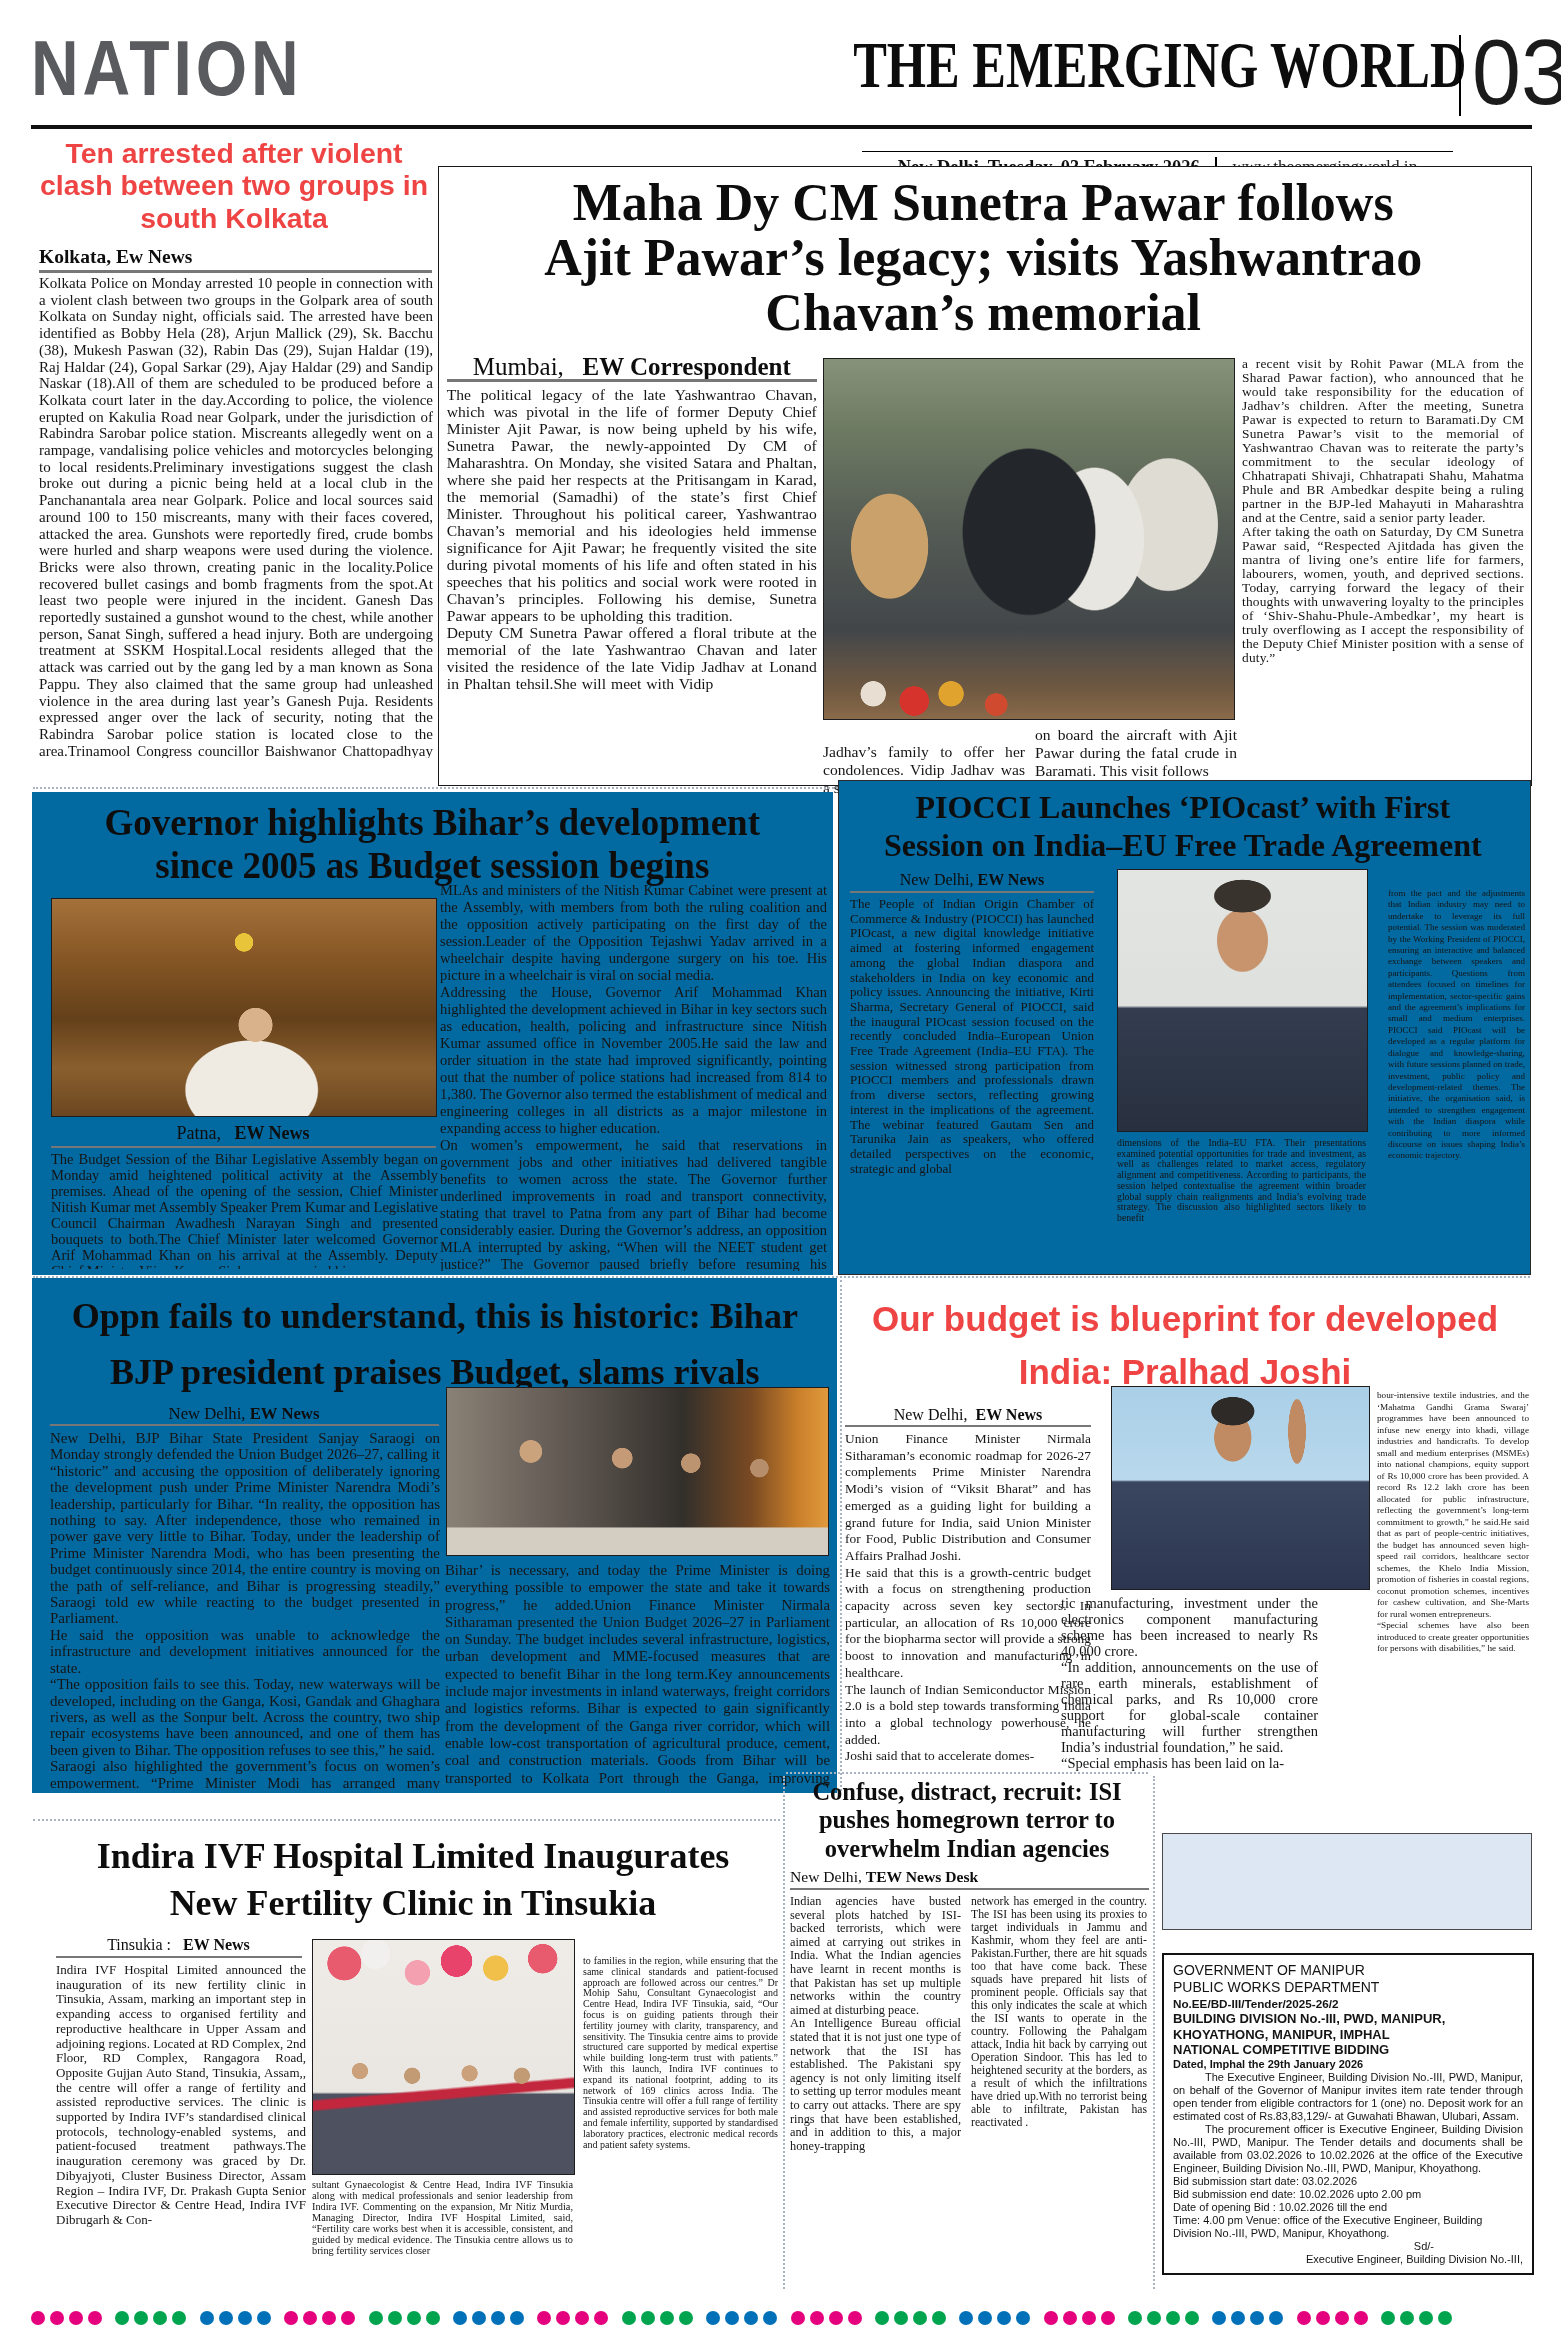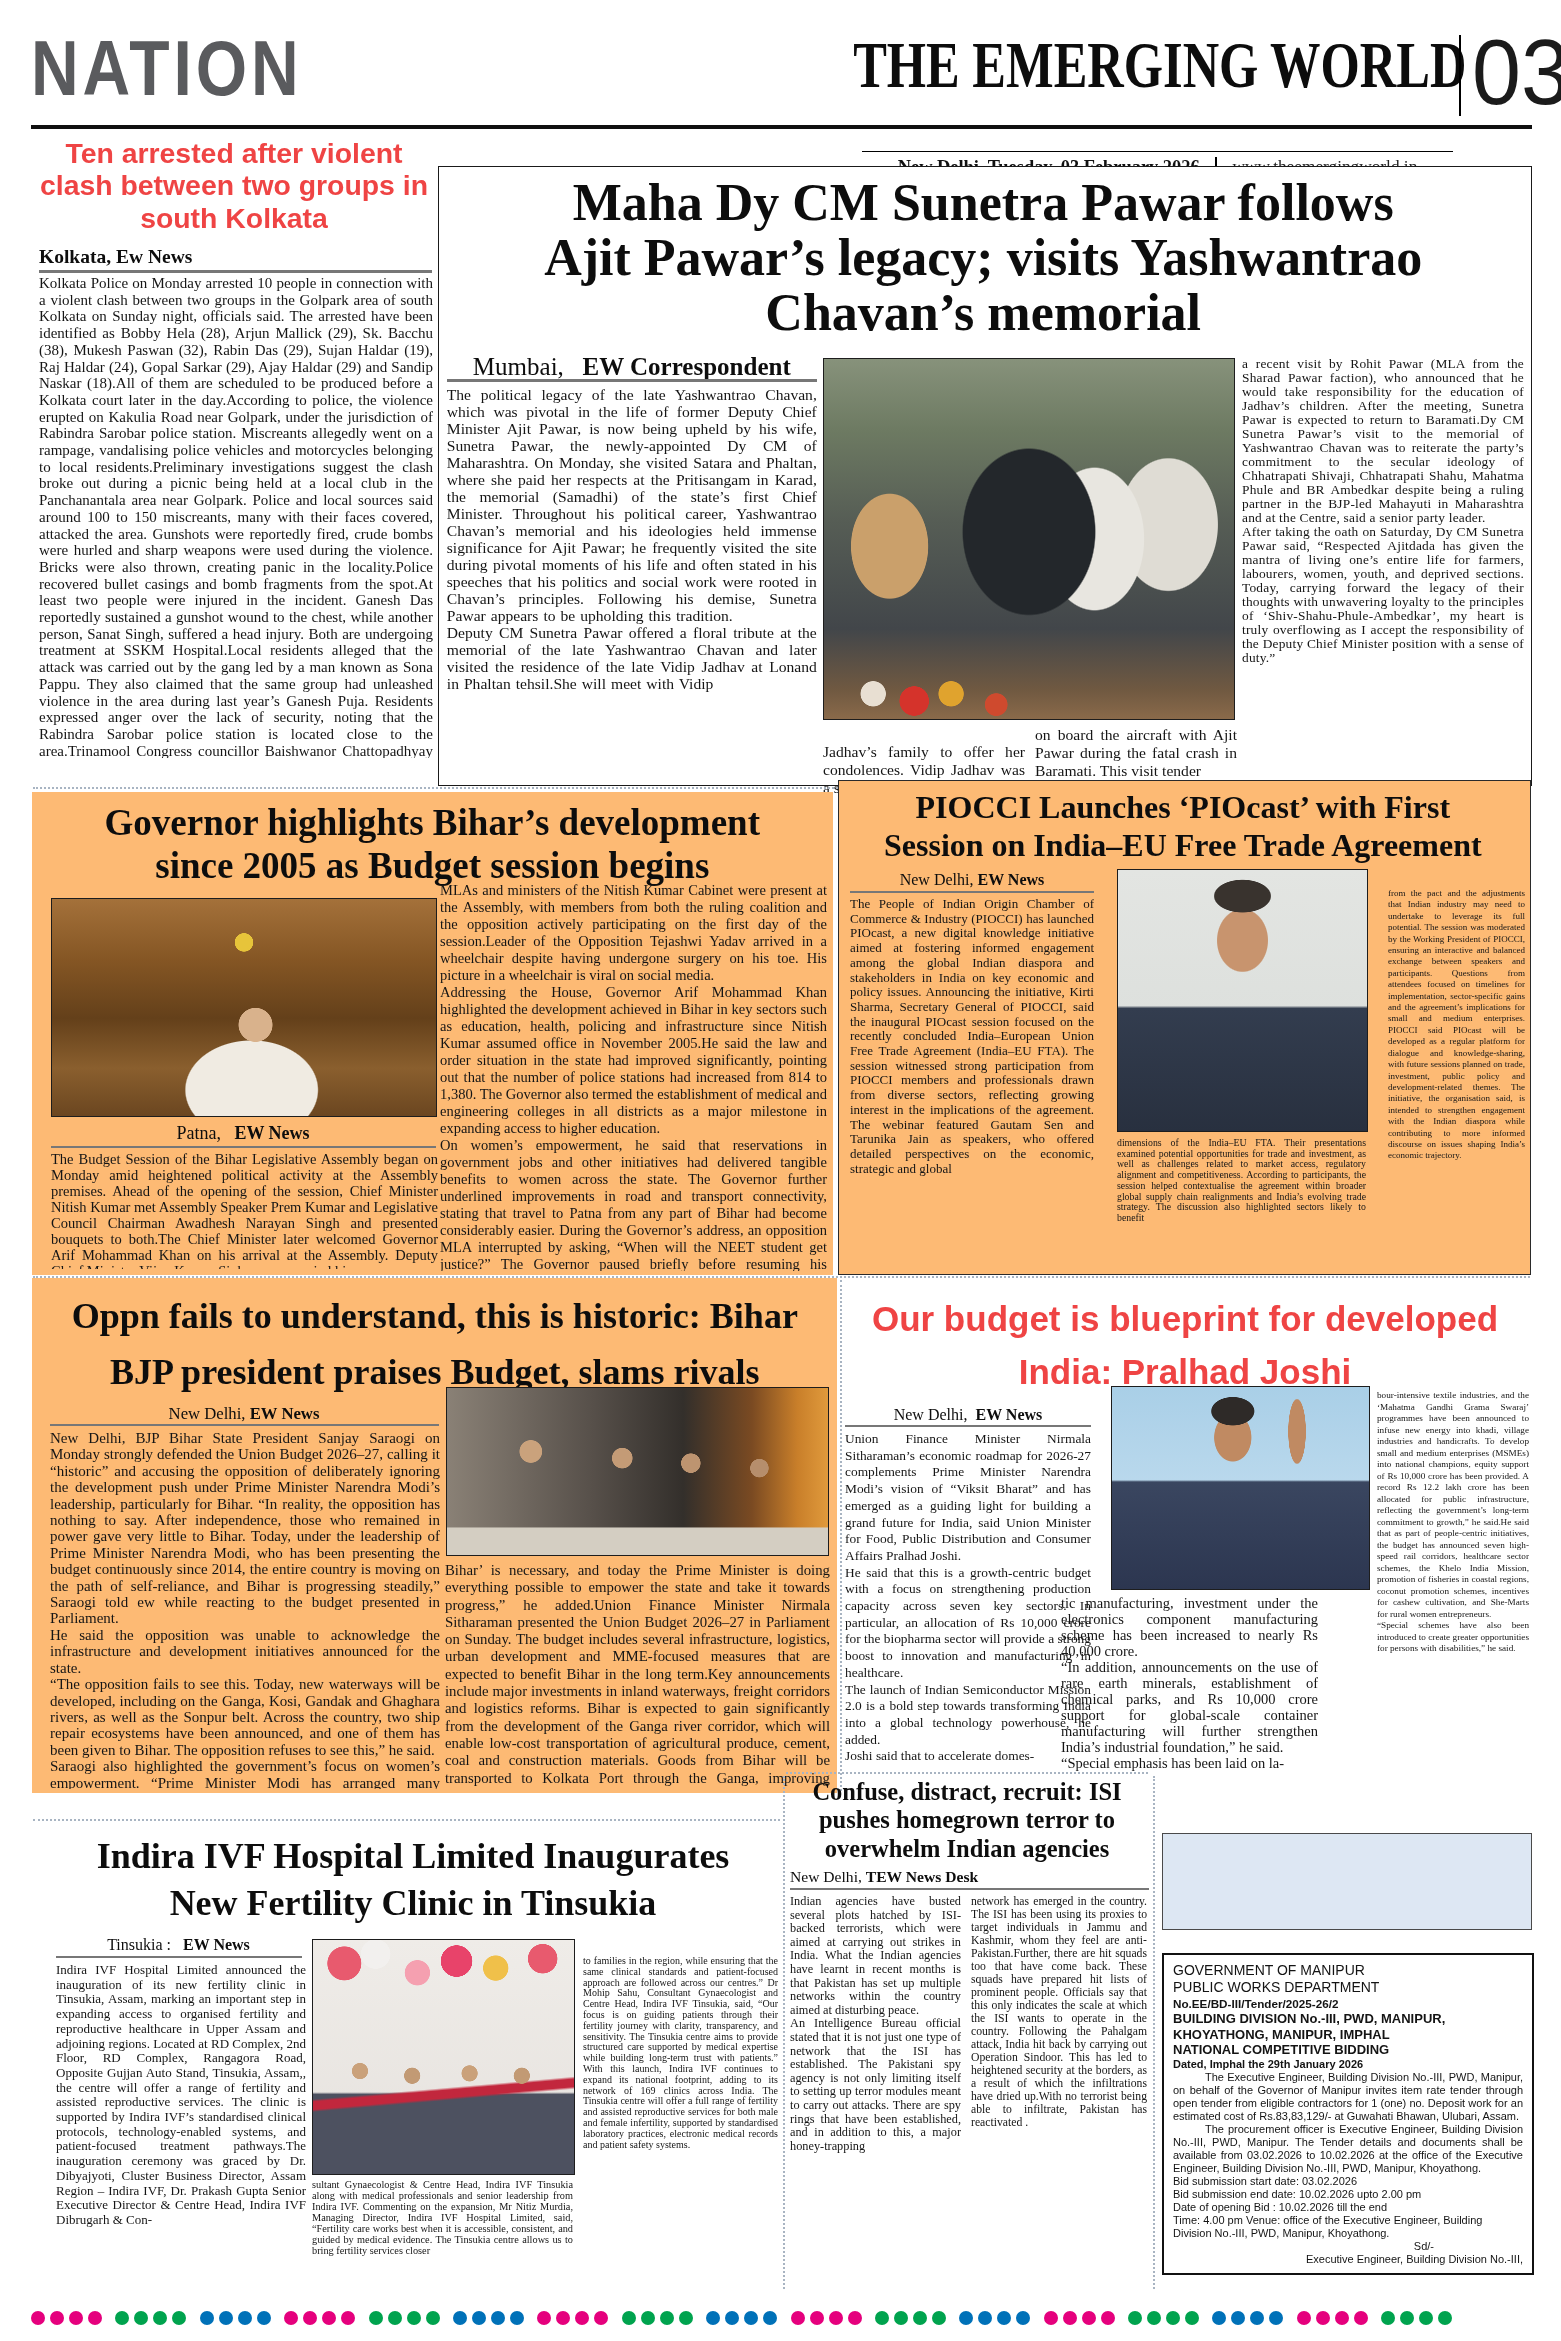--- a/index.html
+++ b/index.html
@@ -25,21 +25,21 @@
   .hl-sans{font-family:"Liberation Sans",sans-serif;font-weight:bold;text-align:center;
            white-space:pre-line;color:#ef4444;}
   .byline{font-family:"Liberation Serif",serif;font-size:18px;text-align:center;color:#0d0d0d;}
   .byline b{font-weight:bold;}
   .byline-rule{background:#777;height:2.8px;}
   .bodytxt{font-family:"Liberation Serif",serif;text-align:justify;white-space:pre-line;
            color:#151515;overflow:hidden;}
   .photo{border:1.1px solid #1d1d1d;}
   .dotline-h{border-top:2.2px dotted #a8b4c2;}
   .dotline-v{border-left:2.2px dotted #a8b4c2;}
-  .bluebg{background:#fdba74;}
+  .bluebg{background:#0369a1;}
   
   .photo-sunetra{background:
     radial-gradient(circle at 12% 93%, #e8dfd2 0 12.3px, transparent 13px),
     radial-gradient(circle at 22% 95%, #d5332b 0 14.5px, transparent 15px),
     radial-gradient(circle at 31% 93%, #e0a32e 0 12.3px, transparent 13px),
     radial-gradient(circle at 42% 96%, #cf4a2e 0 11px, transparent 11.7px),
     radial-gradient(ellipse 39px 53px at 16% 52%, #caa06b 0 98%, transparent 100%),
     radial-gradient(ellipse 67px 84px at 50% 48%, #23272b 0 98%, transparent 100%),
     radial-gradient(ellipse 50px 72px at 66% 50%, #e8e6e0 0 98%, transparent 100%),
     radial-gradient(ellipse 50px 67px at 84% 46%, #dfdcd4 0 98%, transparent 100%),
@@ -134,21 +134,21 @@
 Chavan’s memorial</div>
     <div class="abs byline" style="left:7.8px;top:186px;width:370px;font-size:25px;">
       <span>Mumbai,</span>&nbsp;&nbsp;
       <b>EW Correspondent</b>
     </div>
     <div class="abs byline-rule" style="left:7.8px;top:212px;width:370px;"></div>
     <div class="abs bodytxt" style="left:7.8px;top:219px;width:370px;height:394px;font-size:15.6px;line-height:17px;word-spacing:1.1px;">The political legacy of the late Yashwantrao Chavan, which was pivotal in the life of former Deputy Chief Minister Ajit Pawar, is now being upheld by his wife, Sunetra Pawar, the newly-appointed Dy CM of Maharashtra. On Monday, she visited Satara and Phaltan, where she paid her respects at the Pritisangam in Karad, the memorial (Samadhi) of the state’s first Chief Minister. Throughout his political career, Yashwantrao Chavan’s memorial and his ideologies held immense significance for Ajit Pawar; he frequently visited the site during pivotal moments of his life and often stated in his speeches that his politics and social work were rooted in Chavan’s principles. Following his demise, Sunetra Pawar appears to be upholding this tradition.
 Deputy CM Sunetra Pawar offered a floral tribute at the memorial of the late Yashwantrao Chavan and later visited the residence of the late Vidip Jadhav at Lonand in Phaltan tehsil.She will meet with Vidip</div>
     <div class="abs photo photo-sunetra" style="left:384px;top:191px;width:410px;height:360px;"></div>
     <div class="abs bodytxt" style="left:384px;top:559px;width:202px;height:50px;font-size:15.6px;line-height:18px;margin-top:17px;">Jadhav’s family to offer her condolences. Vidip Jadhav was a security guard who was</div>
-    <div class="abs bodytxt" style="left:596px;top:559px;width:202px;height:50px;font-size:15.6px;line-height:18px;">on board the aircraft with Ajit Pawar during the fatal crash in Baramati. This visit tender</div>
+    <div class="abs bodytxt" style="left:596px;top:559px;width:202px;height:50px;font-size:15.6px;line-height:18px;">on board the aircraft with Ajit Pawar during the fatal crude in Baramati. This visit follows</div>
     <div class="abs bodytxt" style="left:803px;top:190px;width:282px;height:424px;font-size:13.4px;line-height:14px;letter-spacing:0.2px;">a recent visit by Rohit Pawar (MLA from the Sharad Pawar faction), who announced that he would take responsibility for the education of Jadhav’s children. After the meeting, Sunetra Pawar is expected to return to Baramati.Dy CM Sunetra Pawar’s visit to the memorial of Yashwantrao Chavan was to reiterate the party’s commitment to the secular ideology of Chhatrapati Shivaji, Chhatrapati Shahu, Mahatma Phule and BR Ambedkar despite being a ruling partner in the BJP-led Mahayuti in Maharashtra and at the Centre, said a senior party leader.
 After taking the oath on Saturday, Dy CM Sunetra Pawar said, “Respected Ajitdada has given the mantra of living one’s entire life for farmers, labourers, women, youth, and deprived sections. Today, carrying forward the legacy of their thoughts with unwavering loyalty to the principles of ‘Shiv-Shahu-Phule-Ambedkar’, my heart is truly overflowing as I accept the responsibility of the Deputy Chief Minister position with a sense of duty.”</div>
   </div>
 
   <div class="abs dotline-h" style="left:33px;top:787px;width:1497px;height:0;"></div>
 
   <div class="abs bluebg" style="left:32px;top:792px;width:801px;height:483px;">
     <div class="abs hl-serif" style="left:12.3px;top:10px;width:776px;font-size:37px;line-height:1.16;">Governor highlights Bihar’s development
 since 2005 as Budget session begins</div>
     <div class="abs photo photo-governor" style="left:19px;top:106px;width:384px;height:217px;"></div>

